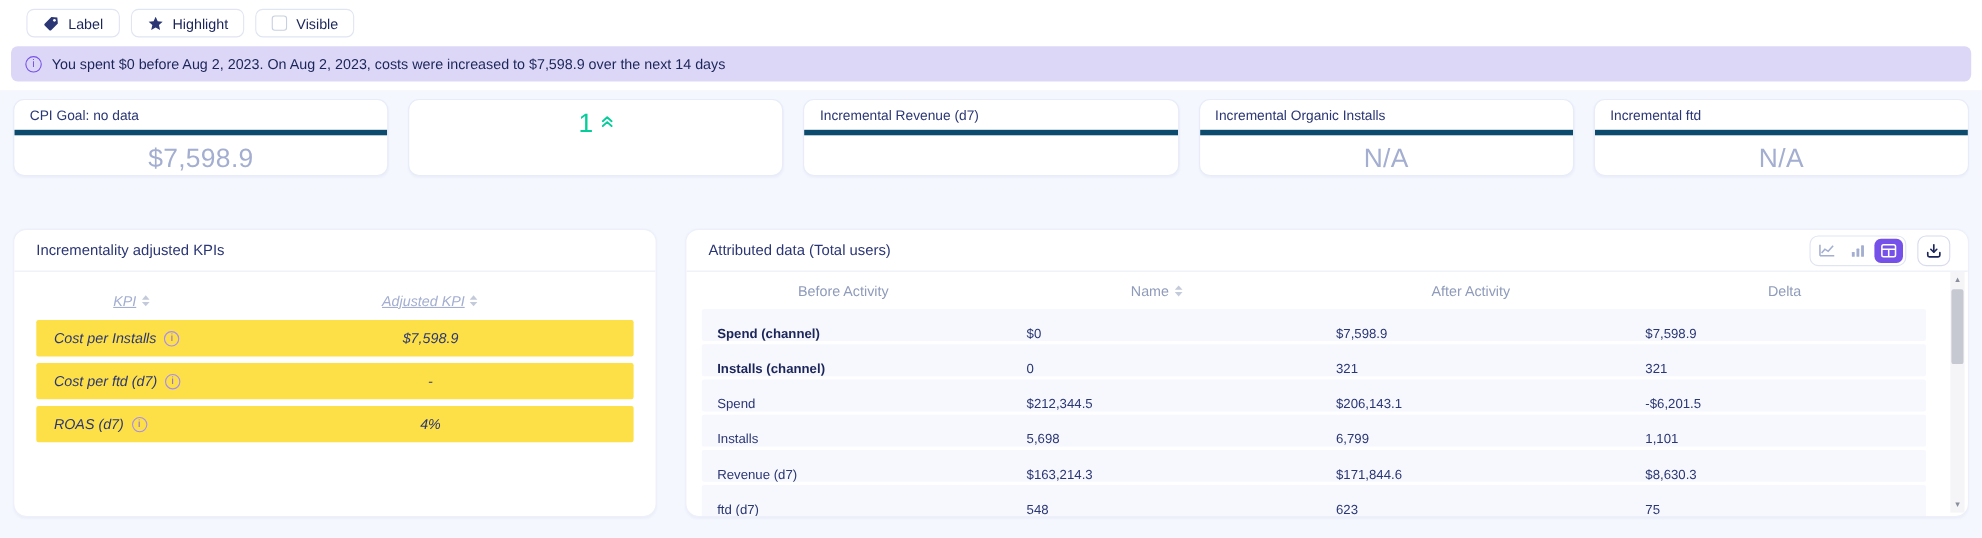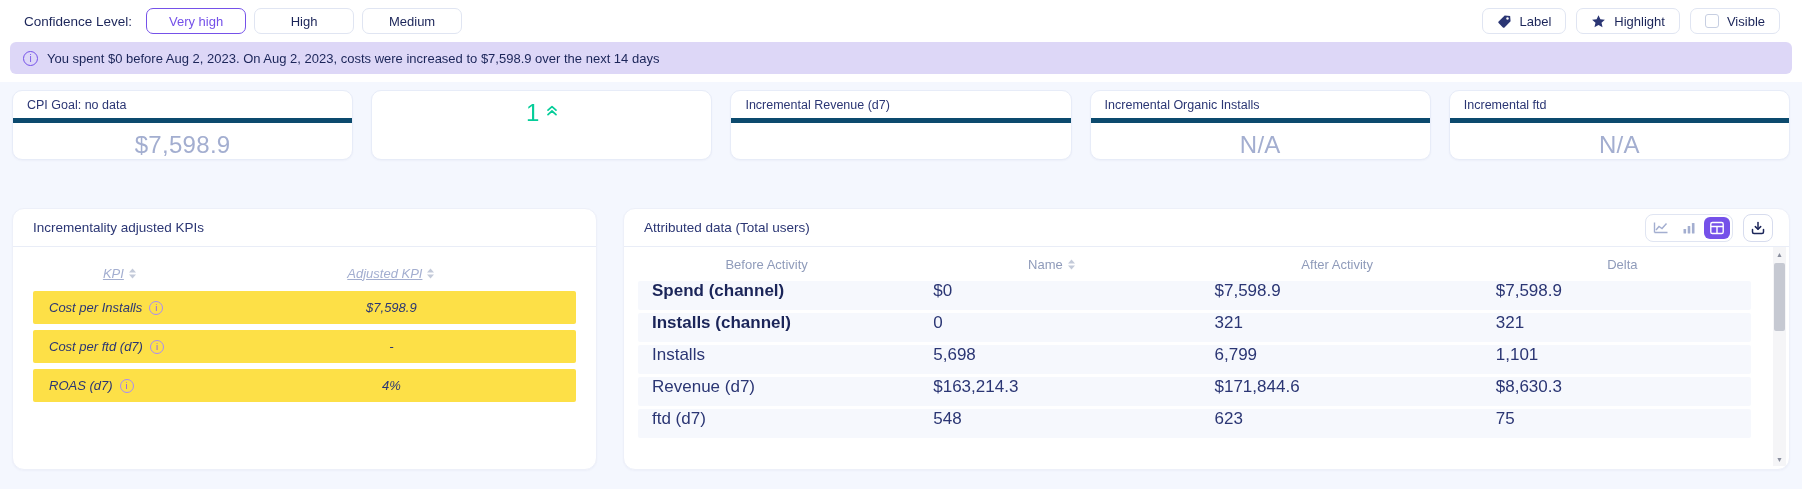--- a/index.html
+++ b/index.html
@@ -66,48 +66,40 @@
   .toggle-btn { width:26px; height:22px; display:flex; align-items:center; justify-content:center; border-radius:6px;
                 color:#a3aed0; cursor:pointer; }
   .toggle-btn.active { background:#7551e9; color:#fff; }
   .dl-btn { width:30px; height:28px; border:1px solid #d7dcee; border-radius:8px; background:#fff; display:flex;
             align-items:center; justify-content:center; cursor:pointer; color:#1b2559; }
 
   
   .at-table { padding:0 24px 0 0; }
   .at-head { display:flex; height:34px; align-items:center; color:#8f9bba; font-size:13px; }
   .at-hcell { width:25%; display:flex; align-items:center; justify-content:center; gap:4px; }
-  .at-row { display:flex; align-items:flex-start; height:29px; margin:0 14px 3px 14px; background:#f6f8fd; border-radius:2px; font-size:17px; color:#2b3674;gap:12px; }
+  .at-row { display:flex; align-items:flex-end; height:29px; margin:0 14px 3px 14px; background:#f6f8fd; border-radius:2px; font-size:12px; color:#2b3674;gap:12px; }
   .at-cell { width:25%; padding-left:14px; }
   .at-cell.name { padding-left:14px; }
   .at-row.bold .name { font-weight:bold; color:#1b2559; }
 
   
   .vscroll { position:absolute; top:38px; right:3px; bottom:3px; width:13px; background:#f5f5f7; }
   .vs-arrow { position:absolute; left:0; width:13px; height:14px; display:flex; align-items:center; justify-content:center;
               font-size:7px; color:#8a8f9e; cursor:pointer; }
   .vs-up { top:0; } .vs-down { bottom:0; }
   .vs-thumb { position:absolute; left:1px; width:11px; top:16px; height:68px; background:#c6c9d2; border-radius:2px; cursor:pointer; }
 
   .sort-ic { display:inline-flex; flex-direction:column; gap:1px; cursor:pointer; }
   .sort-ic svg { display:block; }
 </style>
 </head>
 <body>
 
 <div class="header-zone">
   <div class="topbar">
-    <div class="topbar-left">
-      <span class="conf-label">Confidence Level:</span>
-      <div class="conf-group">
-        <button class="btn conf-btn selected">Very high</button>
-        <button class="btn conf-btn">High</button>
-        <button class="btn conf-btn">Medium</button>
-      </div>
-    </div>
     <div class="topbar-right">
       <button class="btn action-btn">
         <span>
           <svg width="15" height="15" viewBox="0 0 16 16">
               <path d="M8.2 1.5 L14 2 L14.5 7.8 L8 14.3 A1.2 1.2 0 0 1 6.3 14.3 L1.7 9.7 A1.2 1.2 0 0 1 1.7 8 Z" fill="#2b3674"></path>
               <circle cx="11.2" cy="4.8" r="1.3" fill="#fff"></circle>
             </svg>
         </span>
         <span>Label</span>
       </button>
@@ -293,20 +285,26 @@
               <div class="at-cell ">$7,598.9</div>
               <div class="at-cell ">$7,598.9</div>
             </div>
             <div class="at-row bold">
               <div class="at-cell name">Installs (channel)</div>
               <div class="at-cell ">0</div>
               <div class="at-cell ">321</div>
               <div class="at-cell ">321</div>
             </div>
             <div class="at-row">
+              <div class="at-cell name">Spend</div>
+              <div class="at-cell ">$212,344.5</div>
+              <div class="at-cell ">$206,143.1</div>
+              <div class="at-cell ">-$6,201.5</div>
+            </div>
+            <div class="at-row">
               <div class="at-cell name">Installs</div>
               <div class="at-cell ">5,698</div>
               <div class="at-cell ">6,799</div>
               <div class="at-cell ">1,101</div>
             </div>
             <div class="at-row">
               <div class="at-cell name">Revenue (d7)</div>
               <div class="at-cell ">$163,214.3</div>
               <div class="at-cell ">$171,844.6</div>
               <div class="at-cell ">$8,630.3</div>

